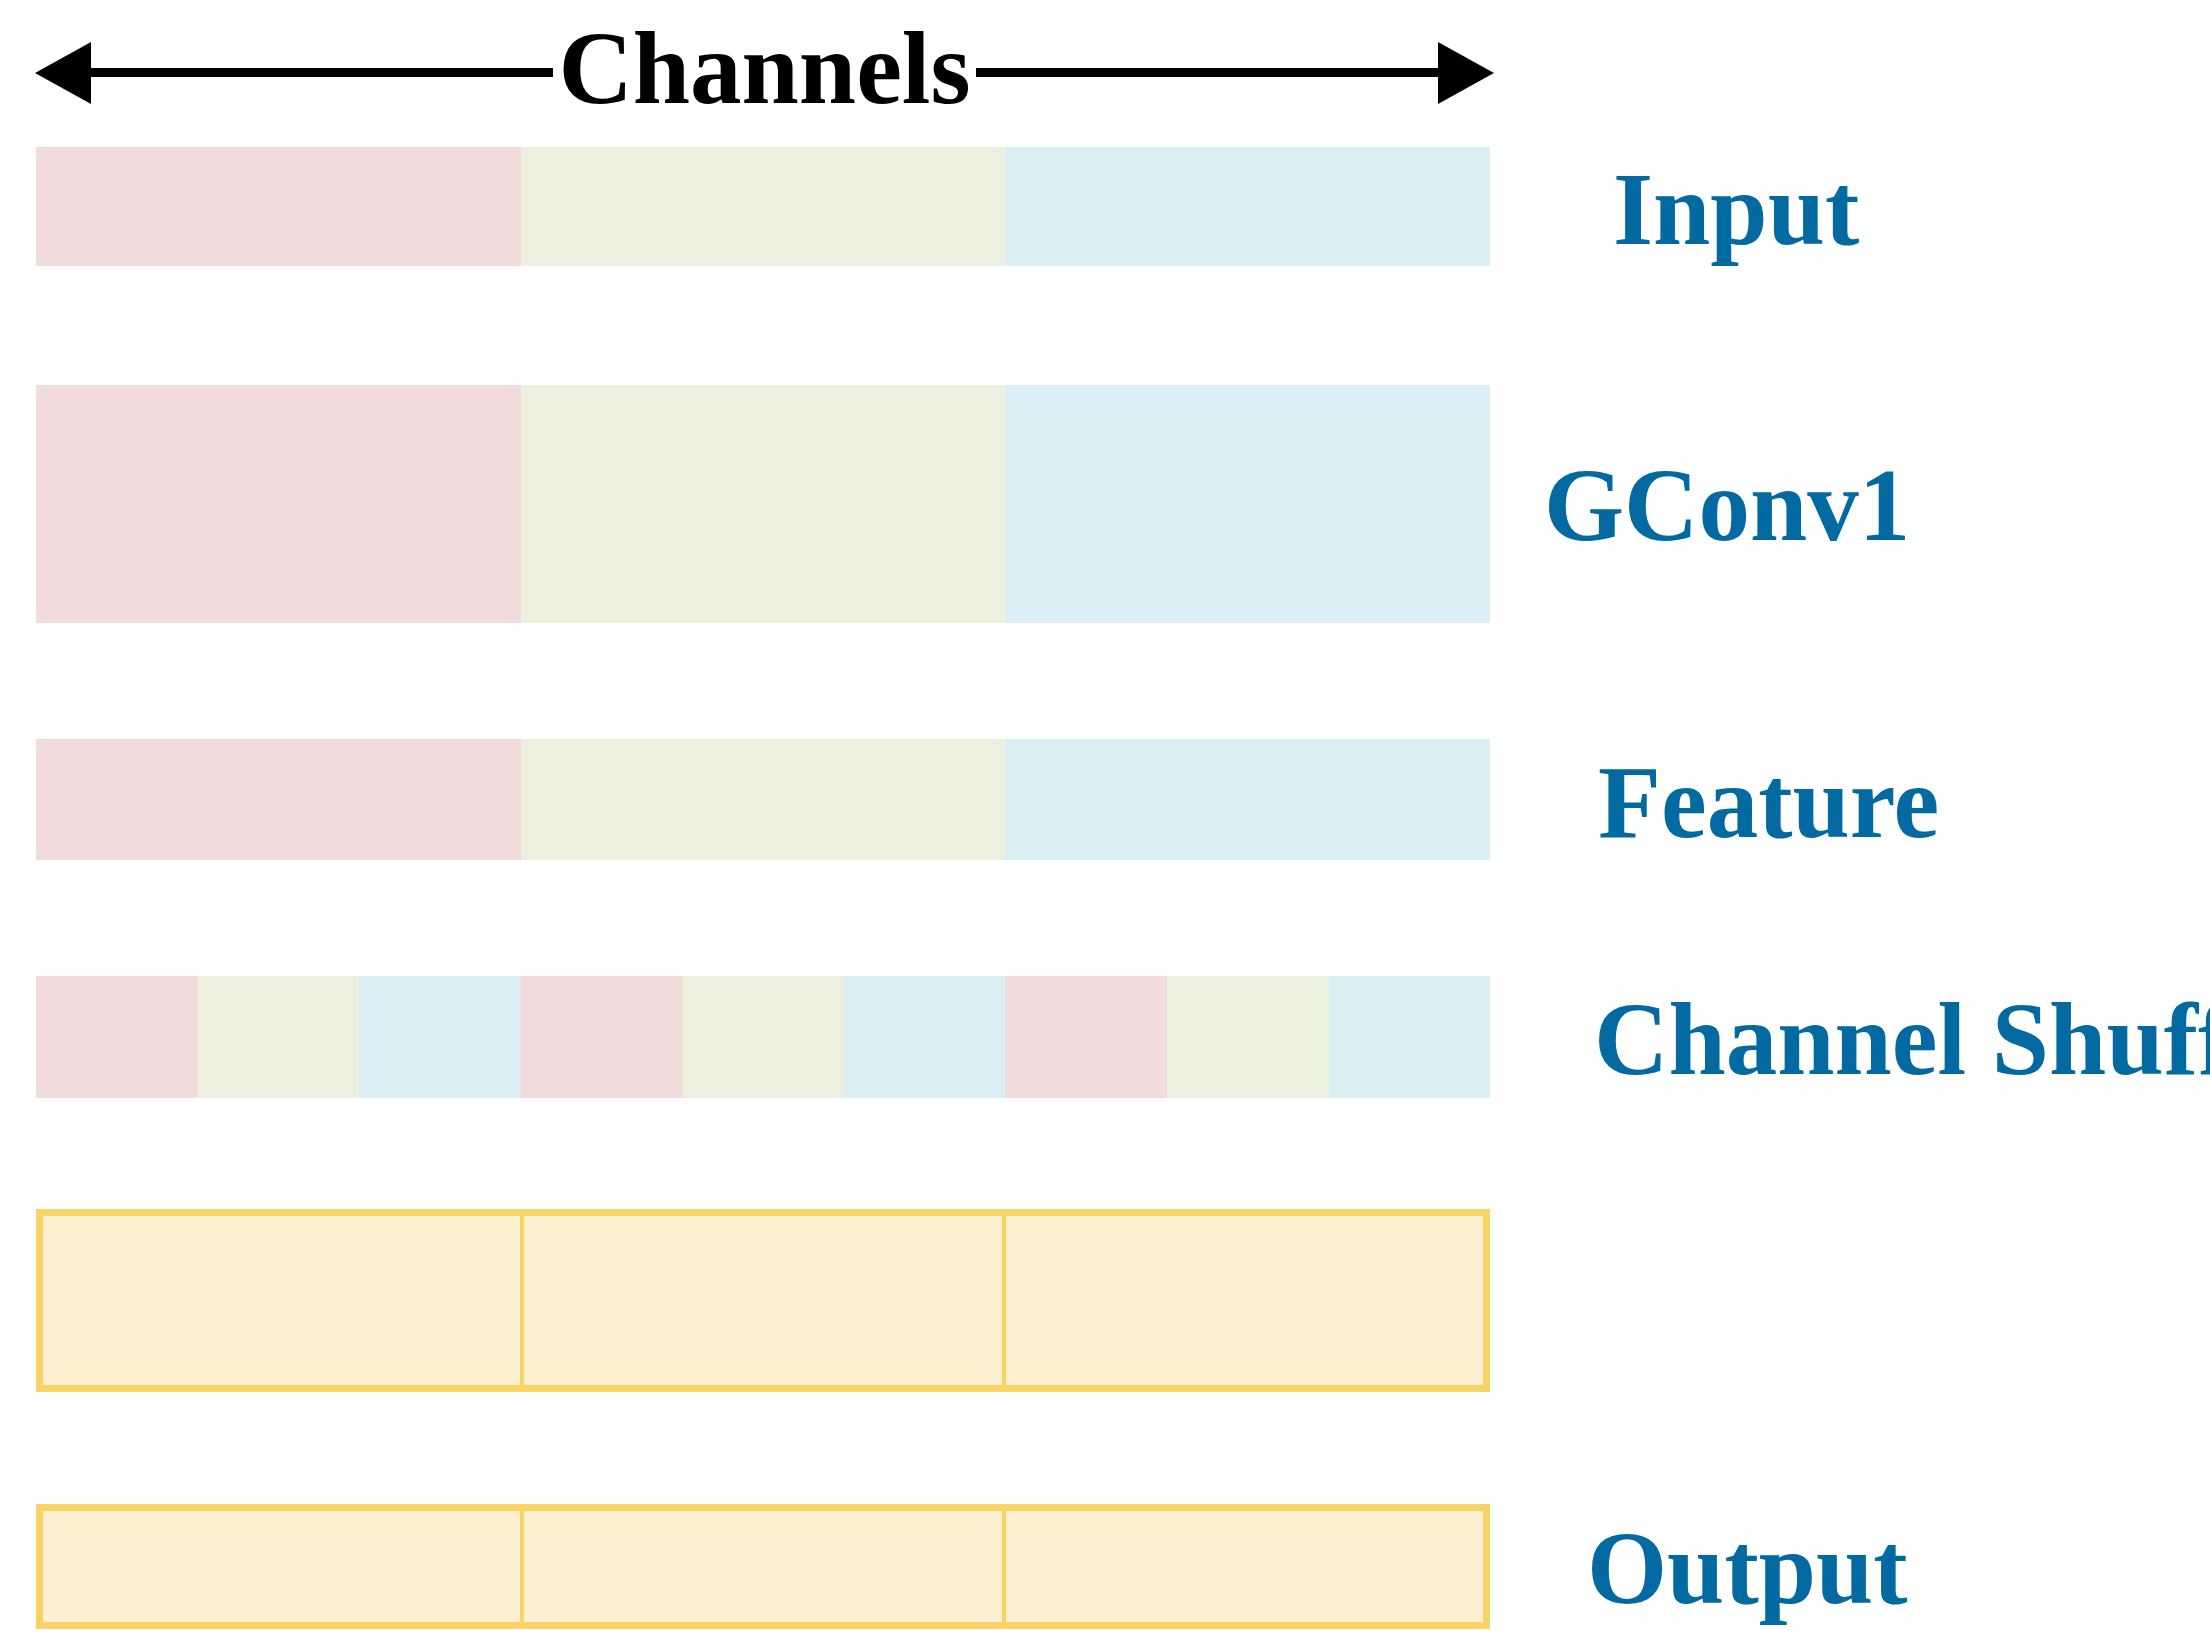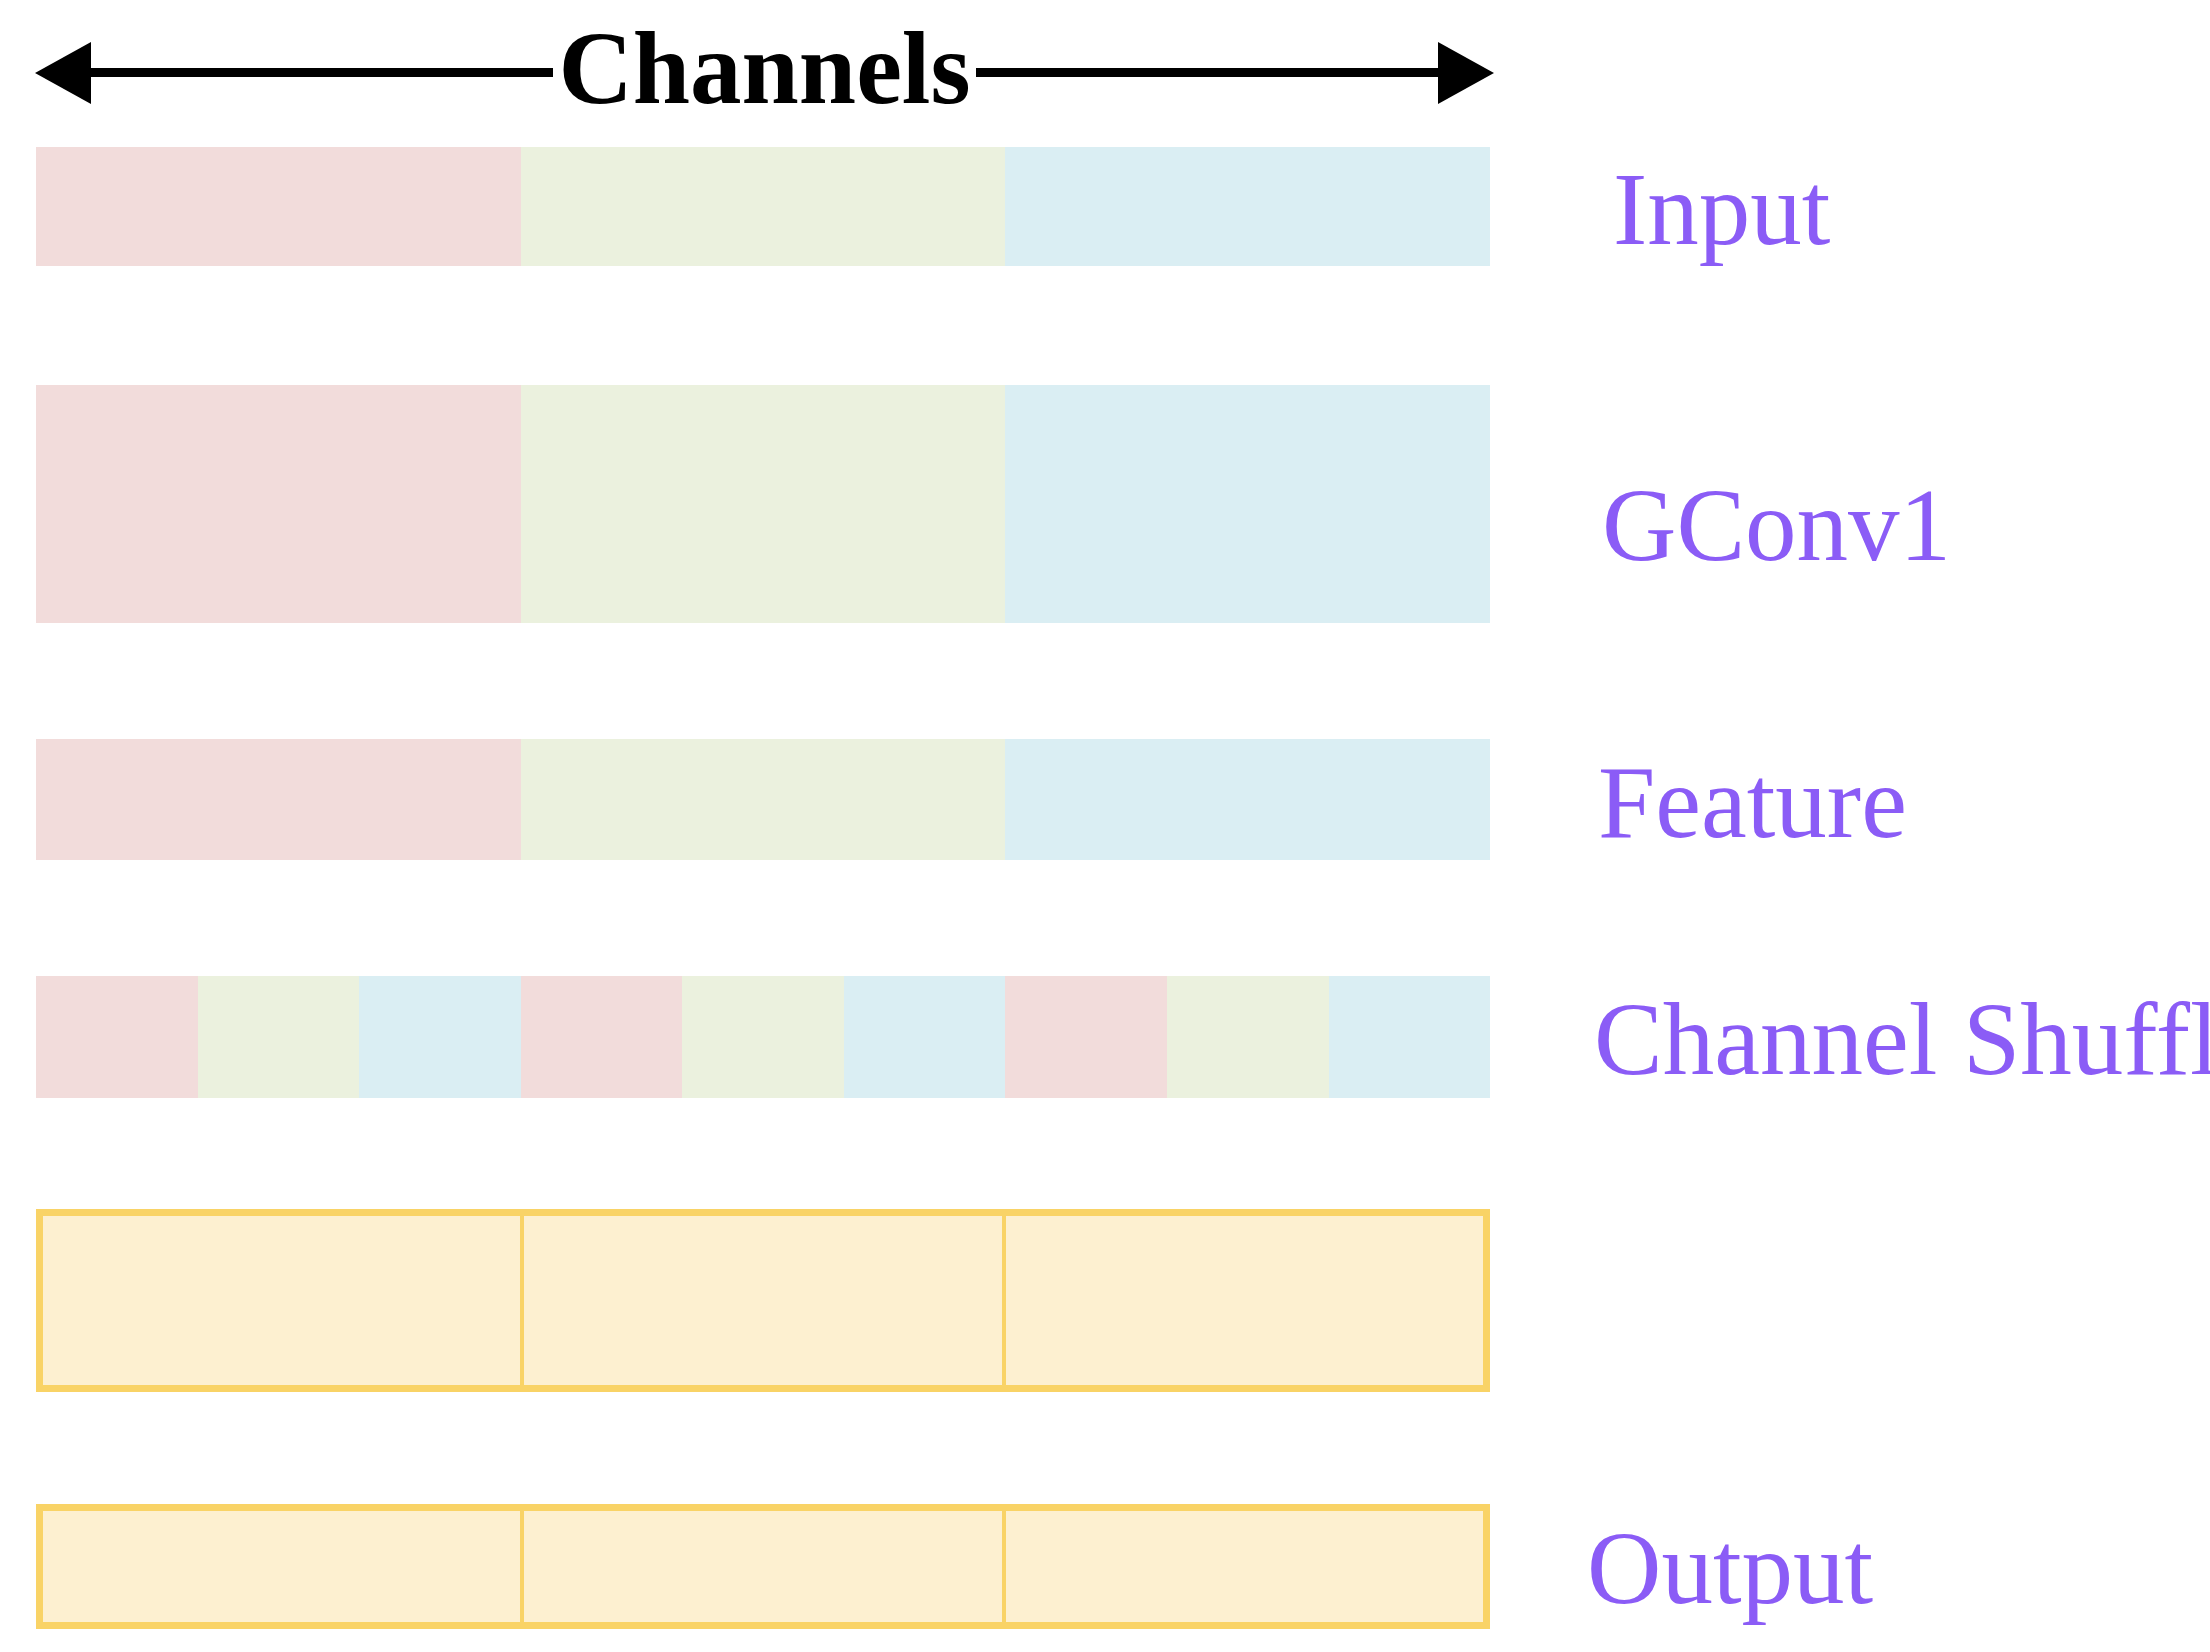--- a/index.html
+++ b/index.html
@@ -77,28 +77,28 @@
     border: 7.5px solid var(--color-yellow_border, #F9D366);
   }
   .bordered .seg + .seg {
     border-left: 4.7px solid var(--color-yellow_border, #F9D366);
   }
 
   
   .row-label {
     position: absolute;
     transform: translateY(-50%);
-    font-weight: normal;
+    font-weight: bold;
     font-size: 103px;
     line-height: 1;
-    color: #8b5cf6;
+    color: #0369a1;
     white-space: nowrap;
   }
   #label-input   { left: 1613px; top: 209px;  }
-  #label-gconv1  { left: 1602px; top: 505px; margin-top: 20px;  }
+  #label-gconv1  { left: 1544px; top: 505px;  }
   #label-feature { left: 1598px; top: 802px; text-align: right;  }
   #label-shuffle { left: 1594px; top: 1039px; }
   #label-gconv2  { left: 1570px; top: 1302px; }
   #label-output  { left: 1587px; top: 1568px; }
 </style>
 </head>
 <body>
 
 <div id="canvas">
 

